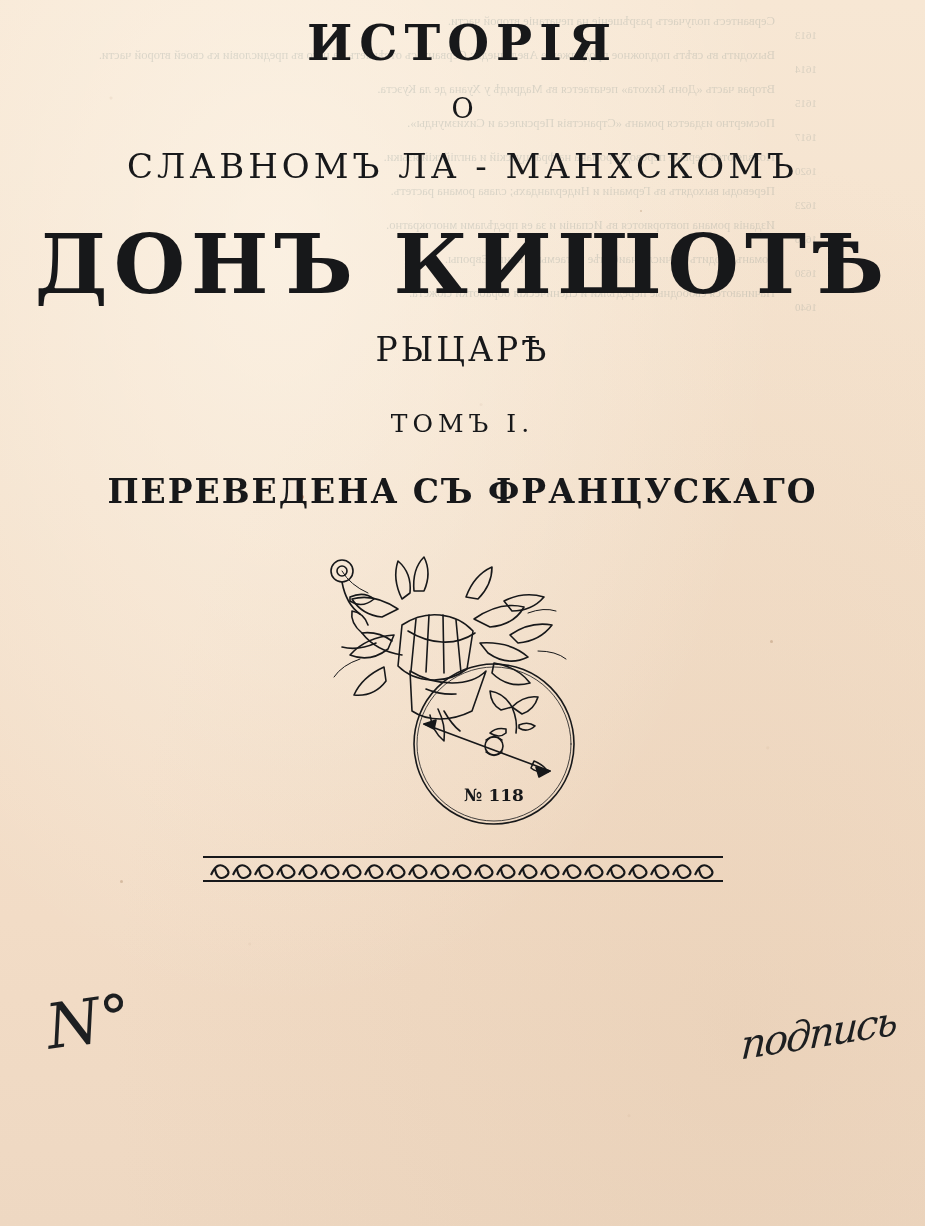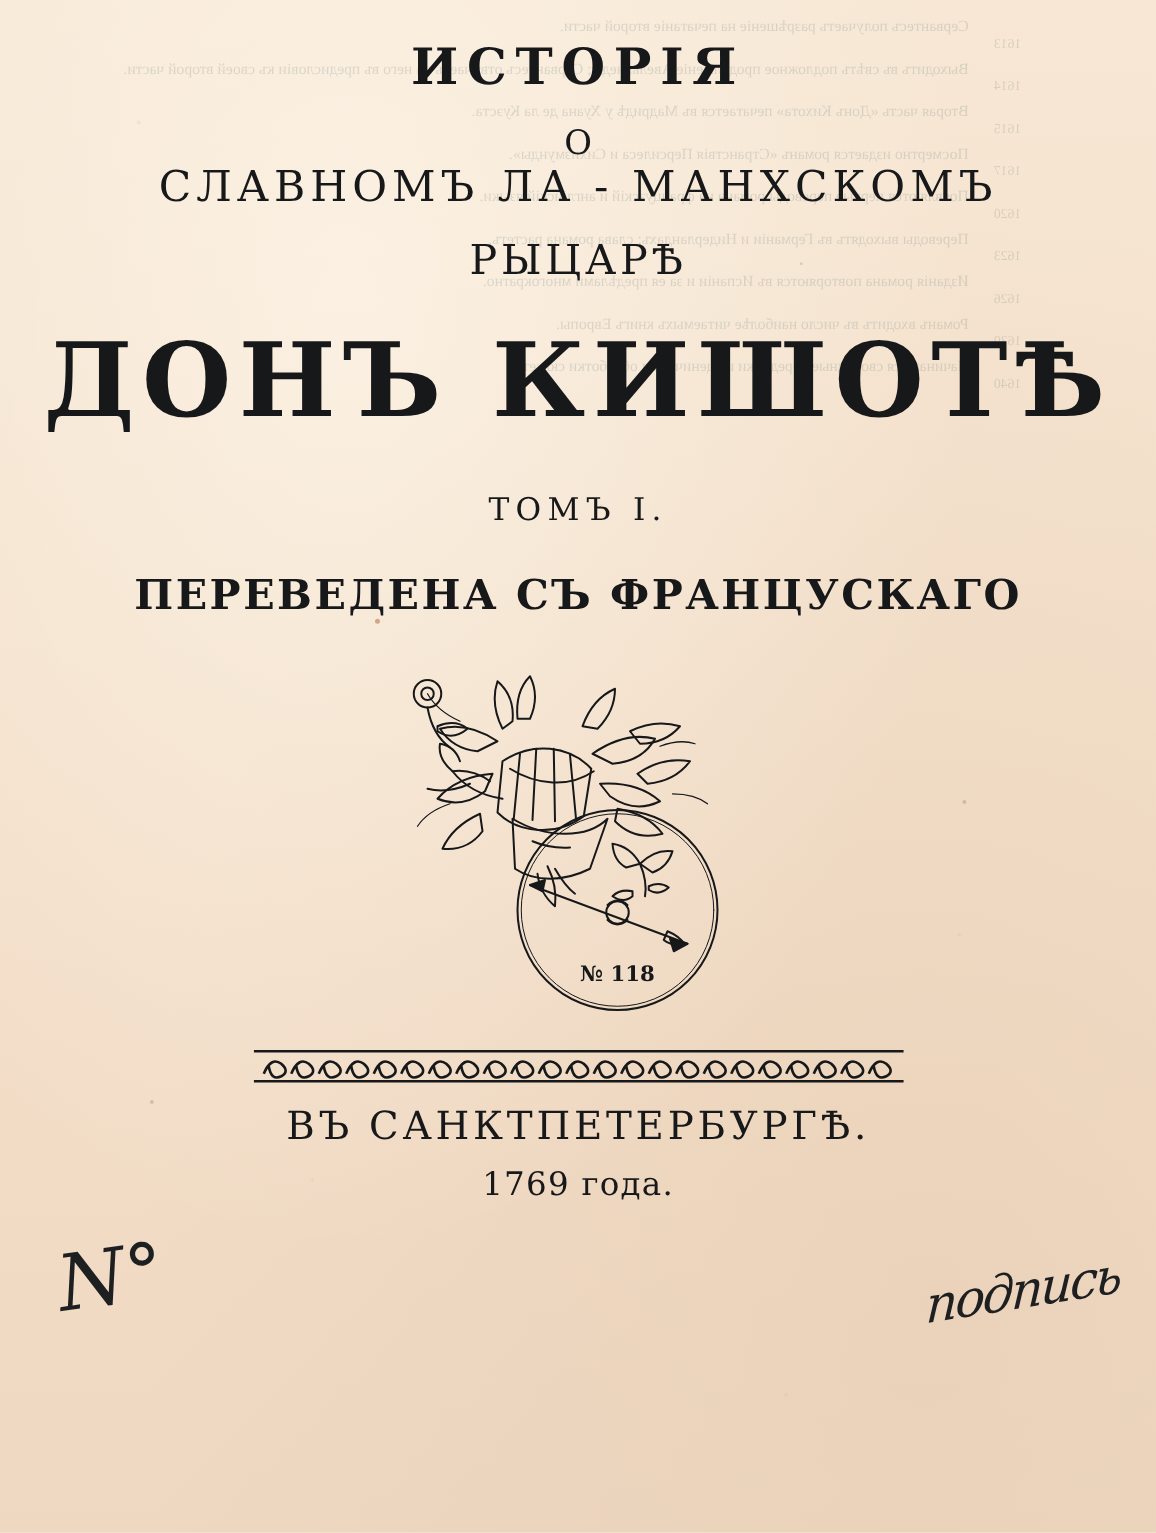--- a/index.html
+++ b/index.html
@@ -80,32 +80,33 @@
   .title-block {
     position: relative;
     z-index: 3;
     width: 100%;
     text-align: center;
     color: #17181a;
   }
   .ln { display: block; white-space: nowrap; }
 
   .l-istoria {
-    margin-top: 30px;
-    font-size: 40px;
+    margin-top: 15px;
+    font-size: 48px;
     letter-spacing: 7px;
     font-weight: 700;
     font-family: "DejaVu Serif", serif;
   }
   .l-o {
     margin-top: 22px;
     font-size: 27px;
     font-family: "DejaVu Serif", serif;
   }
   .l-slavnom {
+    margin-top: 22px;
     font-size: 34px;
     letter-spacing: 4px;
     font-family: "DejaVu Serif", serif;
   }
   .l-rycare {
     margin-top: 18px;
     font-size: 33px;
     letter-spacing: 3px;
     font-family: "DejaVu Serif", serif;
   }
@@ -232,22 +233,22 @@
   <div class="grain"></div>
   <div class="speck" style="left:300px;top:495px;width:4px;height:4px;background:rgba(175,80,40,.45)"></div>
   <div class="speck" style="left:770px;top:640px;width:3px;height:3px;"></div>
   <div class="speck" style="left:120px;top:880px;width:3px;height:3px;"></div>
   <div class="speck" style="left:640px;top:210px;width:2px;height:2px;"></div>
 
   <div class="title-block">
     <span class="ln l-istoria">ИСТОРІЯ</span>
     <span class="ln l-o">О</span>
     <span class="ln l-slavnom">СЛАВНОМЪ ЛА - МАНХСКОМЪ</span>
+    <span class="ln l-don">ДОНЪ КИШОТѢ</span>
     <span class="ln l-rycare">РЫЦАРѢ</span>
-    <span class="ln l-don">ДОНЪ КИШОТѢ</span>
     <span class="ln l-tom">ТОМЪ I.</span>
     <span class="ln l-perevedena">ПЕРЕВЕДЕНА СЪ ФРАНЦУСКАГО</span>
   </div>
 
   <div class="vignette">
     <svg width="330" height="300" viewBox="0 0 330 300" fill="none" stroke="#17181a" stroke-width="1.6" stroke-linecap="round" stroke-linejoin="round">
 
       <circle cx="196" cy="205" r="80" fill="none"></circle>
       <circle cx="196" cy="205" r="77" fill="none" stroke-width="0.8"></circle>
 
@@ -337,18 +338,14 @@
         <path d="M448 20 q6 -14 14 -8 q7 6 0 10 q-8 4 -10 -8"></path>
         <path d="M470 20 q6 -14 14 -8 q7 6 0 10 q-8 4 -10 -8"></path>
         <path d="M492 20 q6 -14 14 -8 q7 6 0 10 q-8 4 -10 -8"></path>
       </g>
     </svg>
   </div>
 
   <div class="ink-mark mark-left">N°</div>
   <div class="ink-mark mark-right">подпись</div>
 
-  <div class="imprint">
-    <div class="l-city">ВЪ САНКТПЕТЕРБУРГѢ.</div>
-    <div class="l-year">1769 года.</div>
-  </div>
 
 </div>
 
 </body></html>

